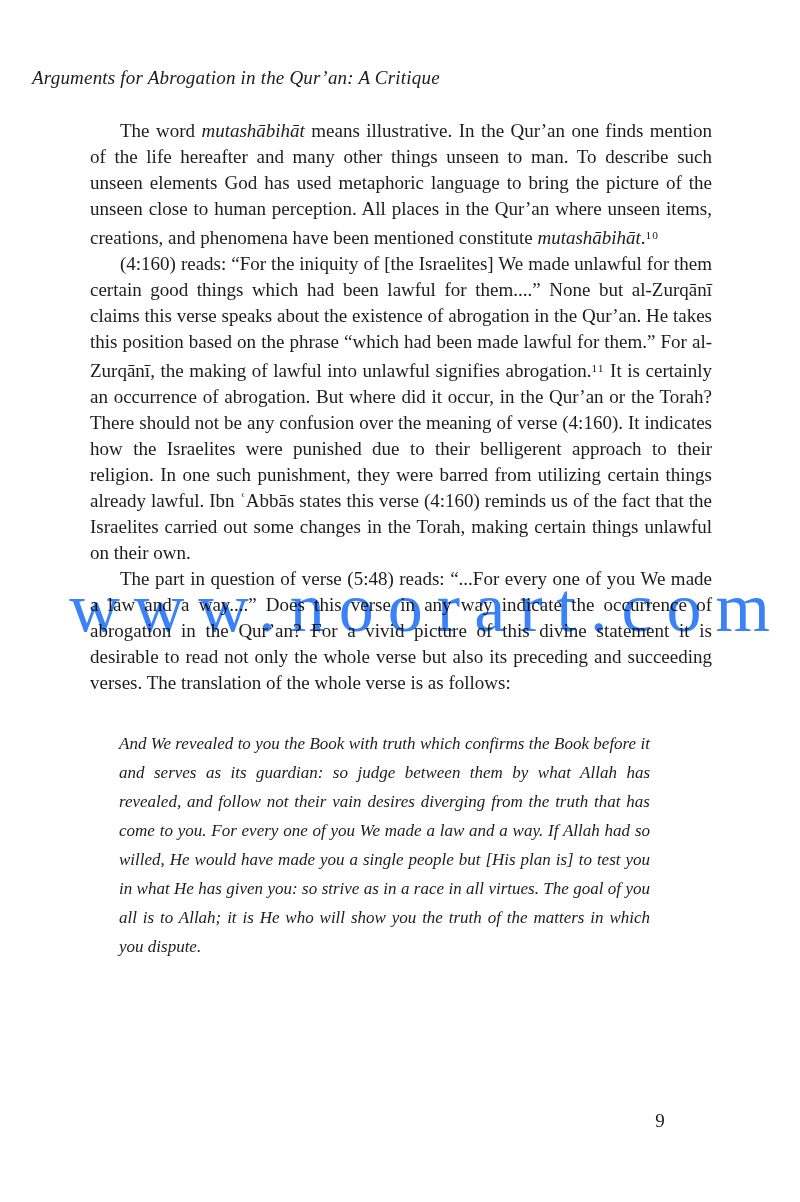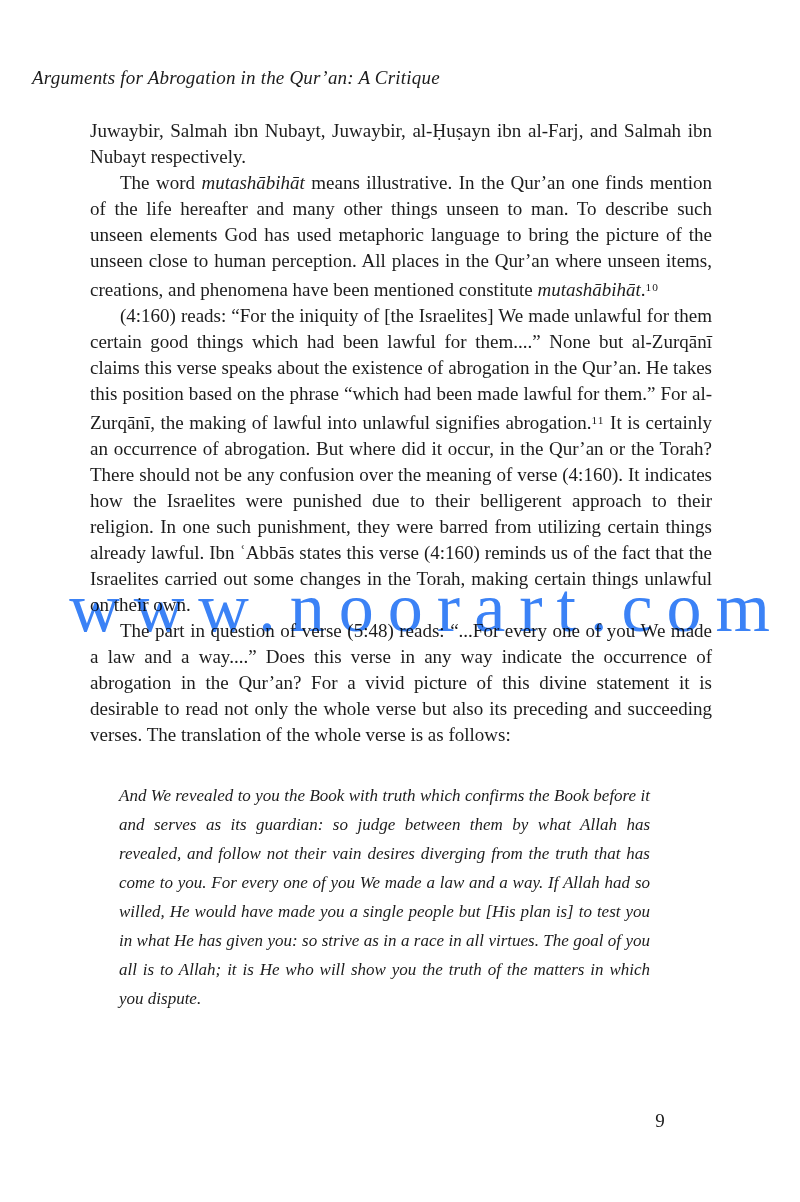--- a/index.html
+++ b/index.html
@@ -76,21 +76,20 @@
     text-align: center;
     font-size: 19px;
   }
 </style>
 </head>
 <body>
 
 <div class="running-head">Arguments for Abrogation in the Qur’an: A Critique</div>
 
 <div class="text-block">
-  <p class="no-indent"><span>Juwaybir, Salmah ibn Nubayt, Juwaybir, al-Ḥuṣayn ibn al-Farj, and Salmah ibn Nubayt respectively.</span></p>
   <p class="indent"><span>The word </span><span class="seg-italic">mutashābihāt</span><span> means illustrative. In the Qur’an one finds mention of the life hereafter and many other things unseen to man. To describe such unseen elements God has used metaphoric language to bring the picture of the unseen close to human perception. All places in the Qur’an where unseen items, creations, and phenomena have been mentioned constitute </span><span class="seg-italic">mutashābihāt</span><span>.</span><span class="seg-sup">10</span></p>
   <p class="indent"><span>(4:160) reads: “For the iniquity of [the Israelites] We made unlawful for them certain good things which had been lawful for them....” None but al-Zurqānī claims this verse speaks about the existence of abrogation in the Qur’an. He takes this position based on the phrase “which had been made lawful for them.” For al-Zurqānī, the making of lawful into unlawful signifies abrogation.</span><span class="seg-sup">11</span><span> It is certainly an occurrence of abrogation. But where did it occur, in the Qur’an or the Torah? There should not be any confusion over the meaning of verse (4:160). It indicates how the Israelites were punished due to their belligerent approach to their religion. In one such punishment, they were barred from utilizing certain things already lawful. Ibn ʿAbbās states this verse (4:160) reminds us of the fact that the Israelites carried out some changes in the Torah, making certain things unlawful on their own.</span></p>
   <p class="indent"><span>The part in question of verse (5:48) reads: “...For every one of you We made a law and a way....” Does this verse in any way indicate the occurrence of abrogation in the Qur’an? For a vivid picture of this divine statement it is desirable to read not only the whole verse but also its preceding and succeeding verses. The translation of the whole verse is as follows:</span></p>
   <div class="blockquote"><span>And We revealed to you the Book with truth which confirms the Book before it and serves as its guardian: so judge between them by what Allah has revealed, and follow not their vain desires diverging from the truth that has come to you. For every one of you We made a law and a way. If Allah had so willed, He would have made you a single people but [His plan is] to test you in what He has given you: so strive as in a race in all virtues. The goal of you all is to Allah; it is He who will show you the truth of the matters in which you dispute.</span></div>
 </div>
 
 <div class="watermark">www.noorart.com</div>
 
 <div class="page-number">9</div>
 

